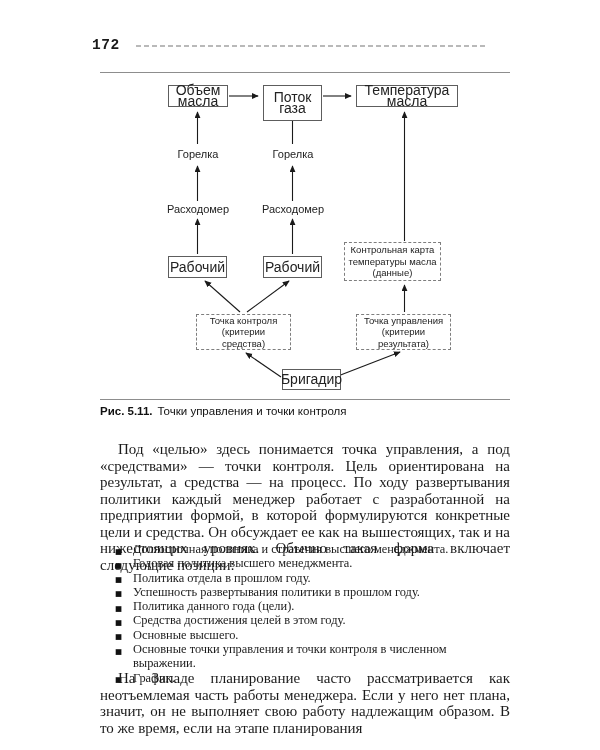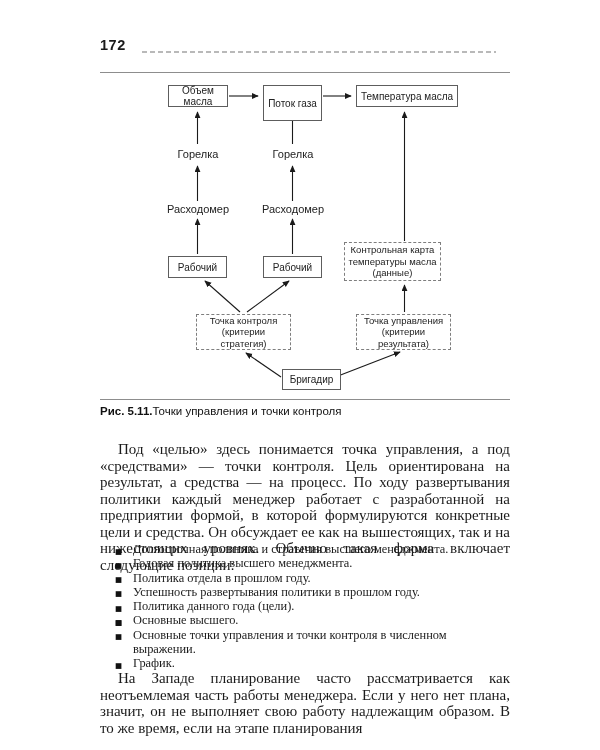--- a/index.html
+++ b/index.html
@@ -2,63 +2,63 @@
 <html><head>
 <meta charset="utf-8">
 <style>
   html,body{margin:0;padding:0;background:#ffffff;}
   .page{
     position:relative;width:600px;height:750px;background:#fff;
     overflow:hidden;color:#1c1c1c;
   }
   
   .header{
-    position:absolute;left:100px;top:37px;width:410px;height:16px;
-    display:flex;align-items:flex-end;
-    font-family:Liberation Sans, sans-serif;
+    position:absolute;left:92px;top:37px;width:410px;height:16px;
+    display:flex;align-items:center;
+    font-family:Liberation Mono, monospace;
   }
   .pagenum{font-size:14.5px;font-weight:bold;letter-spacing:.5px;color:#1a1a1a;}
   .headrule{
     flex:1;height:2px;margin:1px 14px 0 16px;
     background:repeating-linear-gradient(90deg,#b9b9b9 0 5px,transparent 5px 8px);
   }
   .runhead{font-size:10.8px;color:#222;white-space:nowrap;}
   .rule{position:absolute;height:1px;background:#8d8d8d;}
   .top-rule{left:100px;top:72px;width:410px;}
   .caption-rule{left:100px;top:399px;width:410px;}
   
   .figure{position:absolute;left:0;top:0;width:600px;height:420px;
     font-family:"Liberation Sans",sans-serif;color:#222;}
   .figure svg{position:absolute;left:0;top:0;}
   .fbox,.dbox,.flabel{
     position:absolute;display:flex;align-items:center;justify-content:center;
     text-align:center;background:#fff;box-sizing:border-box;
   }
-  .fbox{border:1px solid #5d5d5d;font-size:10px;line-height:11px;padding:1px 2px;}
+  .fbox{border:1px solid #5d5d5d;font-size:14px;line-height:11px;padding:1px 2px;}
   .dbox{border:1px dashed #7e7e7e;font-size:9.5px;line-height:11.5px;padding:2px 2px;}
   .flabel{font-size:11px;background:transparent;}
   .n-oil-volume {left:168px;top:85px;width:60px;height:22px;}
   .n-gas-flow   {left:263px;top:85px;width:59px;height:36px;}
   .n-oil-temp   {left:356px;top:85px;width:102px;height:22px;}
   .n-burner1    {left:163px;top:147px;width:70px;height:13px;}
   .n-burner2    {left:258px;top:147px;width:70px;height:13px;}
   .n-flowmeter1 {left:160px;top:202px;width:76px;height:13px;}
   .n-flowmeter2 {left:255px;top:202px;width:76px;height:13px;}
   .n-worker1    {left:168px;top:256px;width:59px;height:22px;}
   .n-worker2    {left:263px;top:256px;width:59px;height:22px;}
   .n-chart      {left:344px;top:242px;width:97px;height:39px;}
   .n-checkpt    {left:196px;top:314px;width:95px;height:36px;}
   .n-ctrlpt     {left:356px;top:314px;width:95px;height:36px;}
   .n-foreman    {left:282px;top:369px;width:59px;height:21px;}
   
   .caption{
     position:absolute;left:100px;top:405px;width:410px;
     font-family:"Liberation Sans",sans-serif;font-size:11.5px;color:#111;
   }
-  .cap-label{font-weight:bold;}
+  .cap-label{font-weight:bold;margin-right:5px;}
   
   .para{
     position:absolute;left:100px;width:410px;margin:0;
     font-family:"Liberation Serif",serif;font-size:15px;line-height:16.5px;
     text-align:justify;text-indent:18px;color:#1b1b1b;
   }
   .p1{top:441px;}
   .p2{top:670px;}
   .list{
     position:absolute;left:113px;top:542px;width:397px;margin:0;padding:0;
@@ -114,41 +114,41 @@
 
     <div class="flabel n-burner1">Горелка</div>
     <div class="flabel n-burner2">Горелка</div>
     <div class="flabel n-flowmeter1">Расходомер</div>
     <div class="flabel n-flowmeter2">Расходомер</div>
 
     <div class="fbox n-worker1">Рабочий</div>
     <div class="fbox n-worker2">Рабочий</div>
 
     <div class="dbox n-chart">Контрольная карта температуры масла (данные)</div>
-    <div class="dbox n-checkpt">Точка контроля (критерии стратегия)</div>
+    <div class="dbox n-checkpt">Точка контроля (критерии средства)</div>
     <div class="dbox n-ctrlpt">Точка управления (критерии результата)</div>
 
     <div class="fbox n-foreman">Бригадир</div>
   </div>
 
   <div class="rule caption-rule"></div>
 
   <div class="caption">
     <span class="cap-label">Рис. 5.11.</span><span>Точки управления и точки контроля</span>
   </div>
 
   <p class="para p1">Под «целью» здесь понимается точка управления, а под «средствами» — точки контроля. Цель ориентирована на результат, а средства — на процесс. По ходу развертывания политики каждый менеджер работает с разработанной на предприятии формой, в которой формулируются конкретные цели и средства. Он обсуждает ее как на вышестоящих, так и на нижестоящих уровнях. Обычно такая форма включает следующие позиции:</p>
 
   <ul class="list">
     <li><span class="bullet">■</span><span>Долгосрочная политика и стратегия высшего менеджмента.</span></li>
     <li><span class="bullet">■</span><span>Годовая политика высшего менеджмента.</span></li>
     <li><span class="bullet">■</span><span>Политика отдела в прошлом году.</span></li>
     <li><span class="bullet">■</span><span>Успешность развертывания политики в прошлом году.</span></li>
     <li><span class="bullet">■</span><span>Политика данного года (цели).</span></li>
-    <li><span class="bullet">■</span></li>
+    <li><span class="bullet">■</span><span>Средства достижения целей в этом году.</span></li>
     <li><span class="bullet">■</span><span>Основные высшего.</span></li>
     <li><span class="bullet">■</span><span>Основные точки управления и точки контроля в численном выражении.</span></li>
     <li><span class="bullet">■</span><span>График.</span></li>
   </ul>
 
   <p class="para p2">На Западе планирование часто рассматривается как неотъемлемая часть работы менеджера. Если у него нет плана, значит, он не выполняет свою работу надлежащим образом. В то же время, если на этапе планирования</p>
 
 </div>
 
 </body></html>

